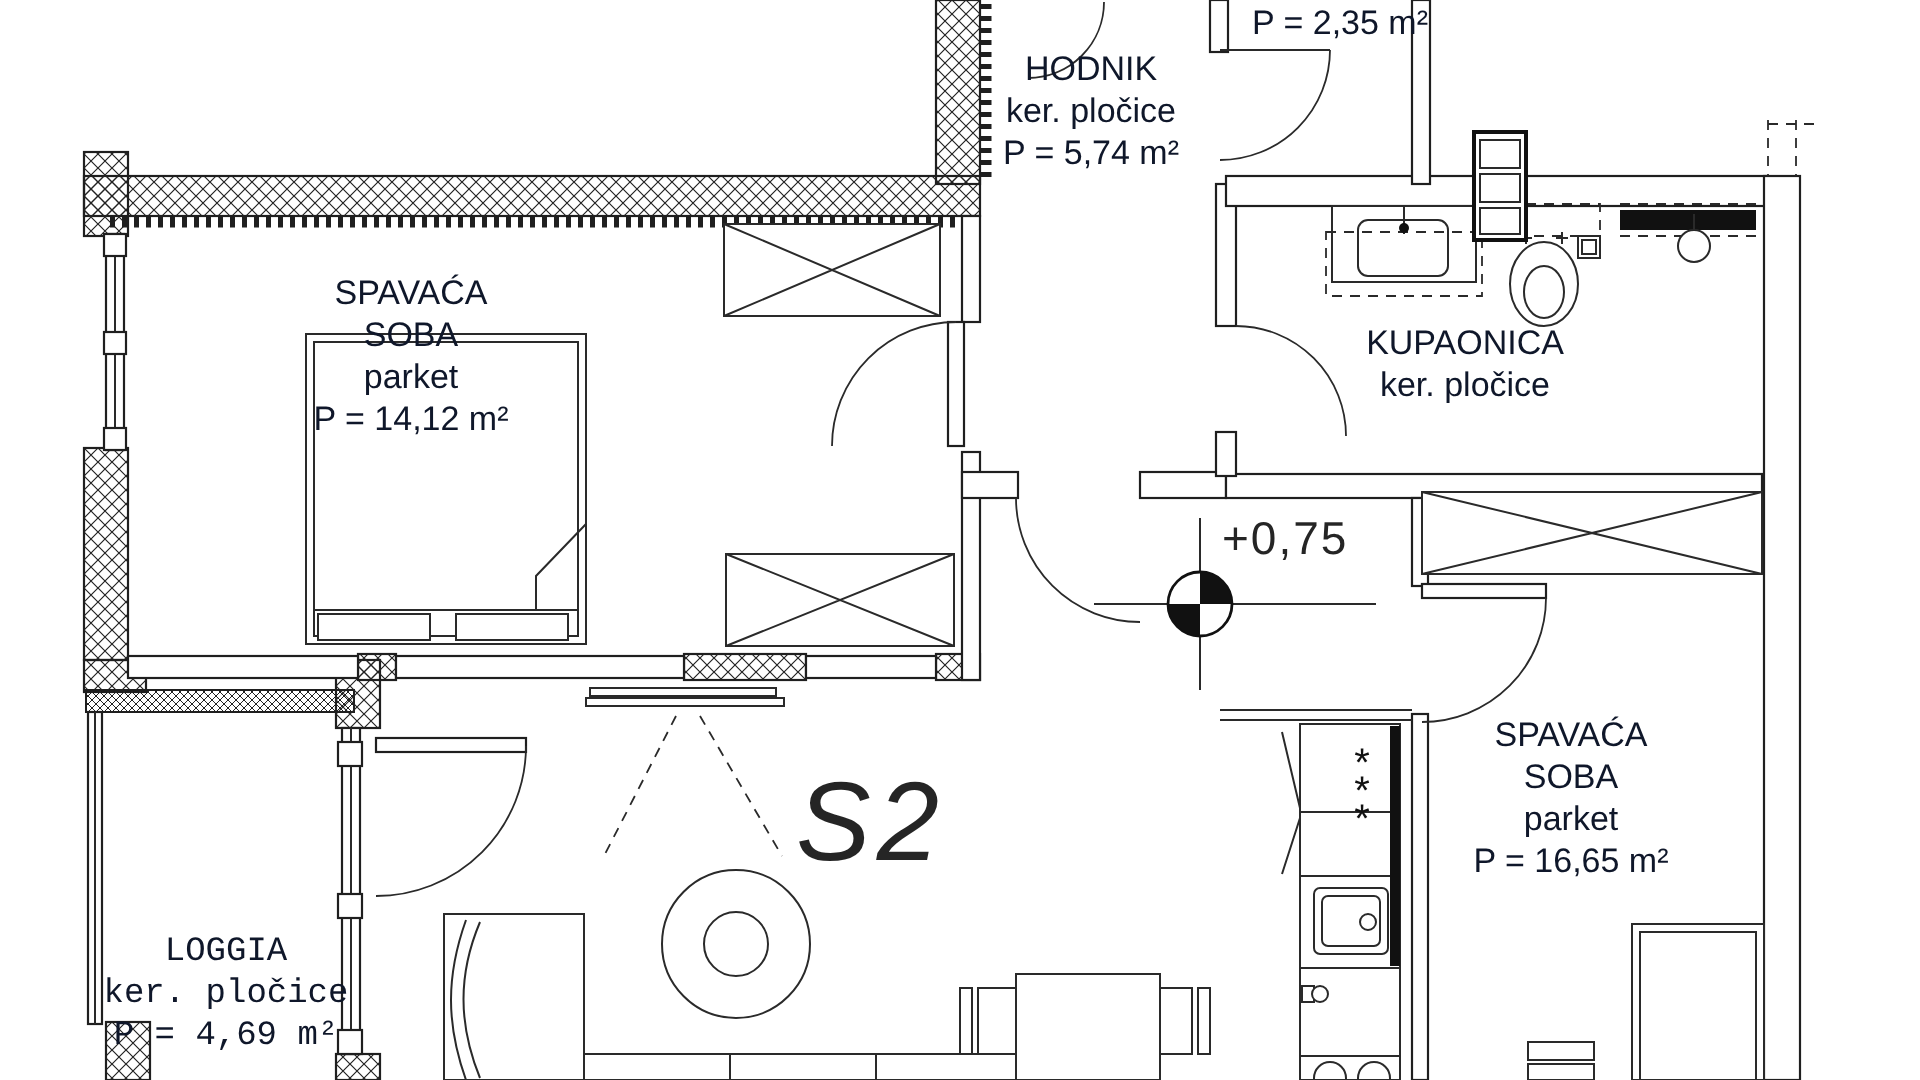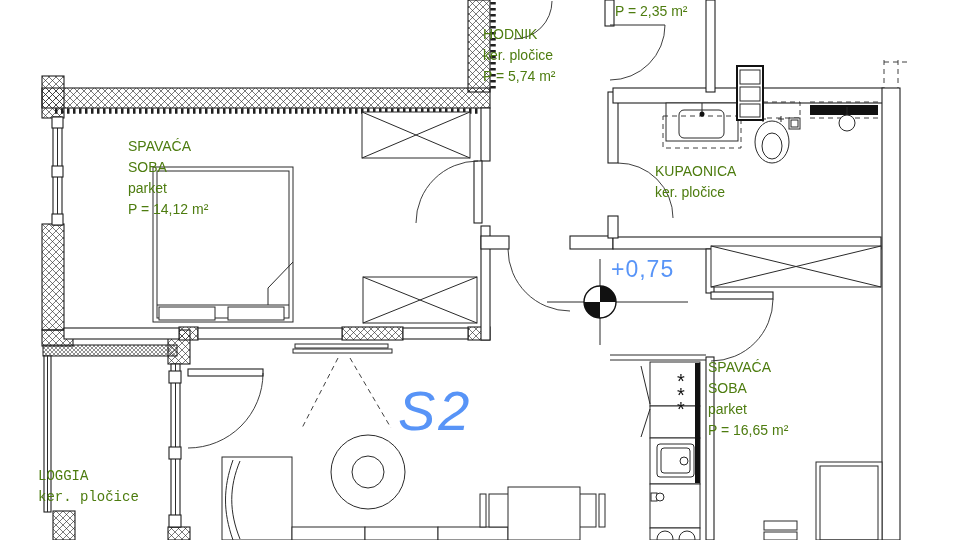--- a/index.html
+++ b/index.html
@@ -1,21 +1,21 @@
 <!DOCTYPE html>
 <html><head>
 <meta charset="utf-8">
 <style>
   html,body{margin:0;padding:0;background:#fff;}
   #plan{position:relative;width:960px;height:540px;background:#fff;overflow:hidden;
         font-family:"Liberation Sans",sans-serif;}
   #plan svg{position:absolute;left:0;top:0;}
-  .roomlbl{position:absolute;text-align:left;color:#4d7c0f;font-size:14px;line-height:21px;white-space:nowrap;}
+  .roomlbl{position:absolute;text-align:center;color:#0f172a;font-size:17px;line-height:21px;white-space:nowrap;}
   .roomlbl span{display:block;}
-  .thinlbl{position:absolute;color:#3b82f6;font-weight:100;opacity:.85;white-space:nowrap;}
+  .thinlbl{position:absolute;color:#000000;font-weight:100;opacity:.85;white-space:nowrap;}
   #s2lbl{font-size:56px;letter-spacing:3px;}
   #elevlbl{font-size:23px;letter-spacing:1px;}
   
   .wall{fill:#fff;stroke:#1f1f1f;stroke-width:1.1;}
   .hatch{fill:url(#xh);stroke:#1f1f1f;stroke-width:1.1;}
   .hatch2{fill:url(#xh2);stroke:#1f1f1f;stroke-width:1;}
   .f{fill:#fff;stroke:#2a2a2a;stroke-width:1;}
   .ln{fill:none;stroke:#2a2a2a;stroke-width:1;}
   .door{fill:none;stroke:#2a2a2a;stroke-width:0.9;}
   .dash{stroke-dasharray:5 4;}
@@ -267,18 +267,19 @@
 <div class="roomlbl" style="left:708px;top:357px;width:155px;">
   <span>SPAVAĆA</span>
   <span>SOBA</span>
   <span>parket</span>
   <span>P = 16,65 m²</span>
 </div>
 
 <div class="roomlbl" style="left:38px;top:466px;width:150px;font-family:Liberation Mono, monospace;">
   <span>LOGGIA</span>
   <span>ker. pločice</span>
+  <span>P = 4,69 m²</span>
 </div>
 
 <div class="thinlbl" id="s2lbl" style="left:398px;top:378px;font-style:italic;">S2</div>
 <div class="thinlbl" id="elevlbl" style="left:611px;top:256px;">+0,75</div>
 
 </div>
 
 </body></html>

